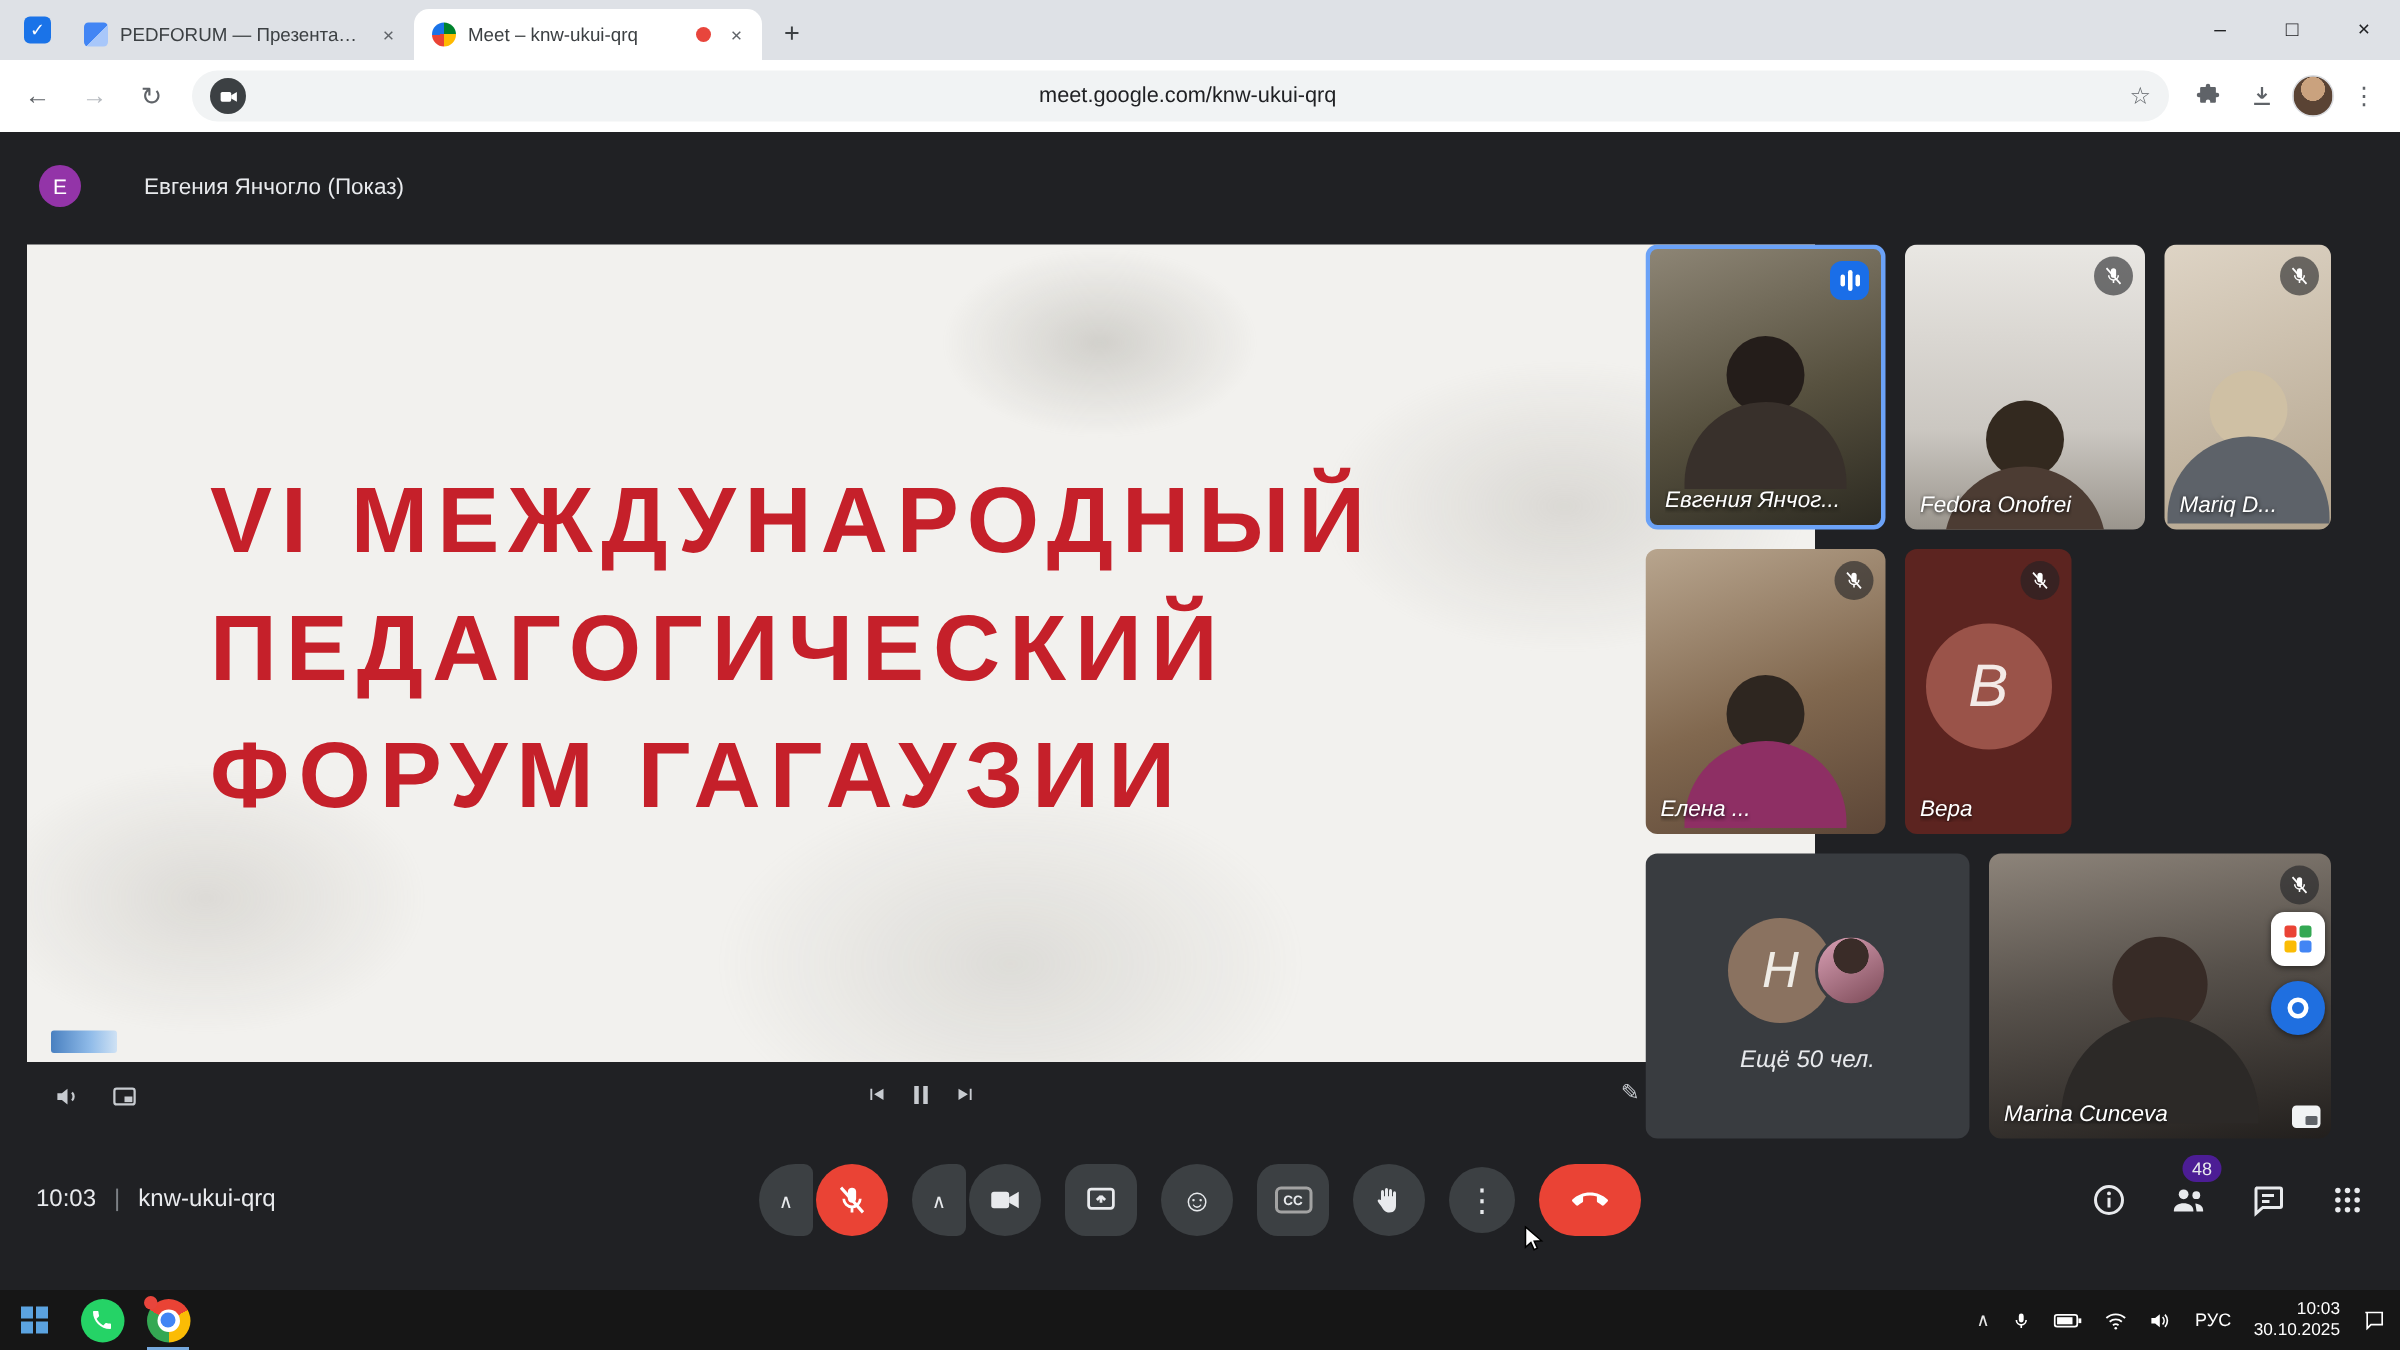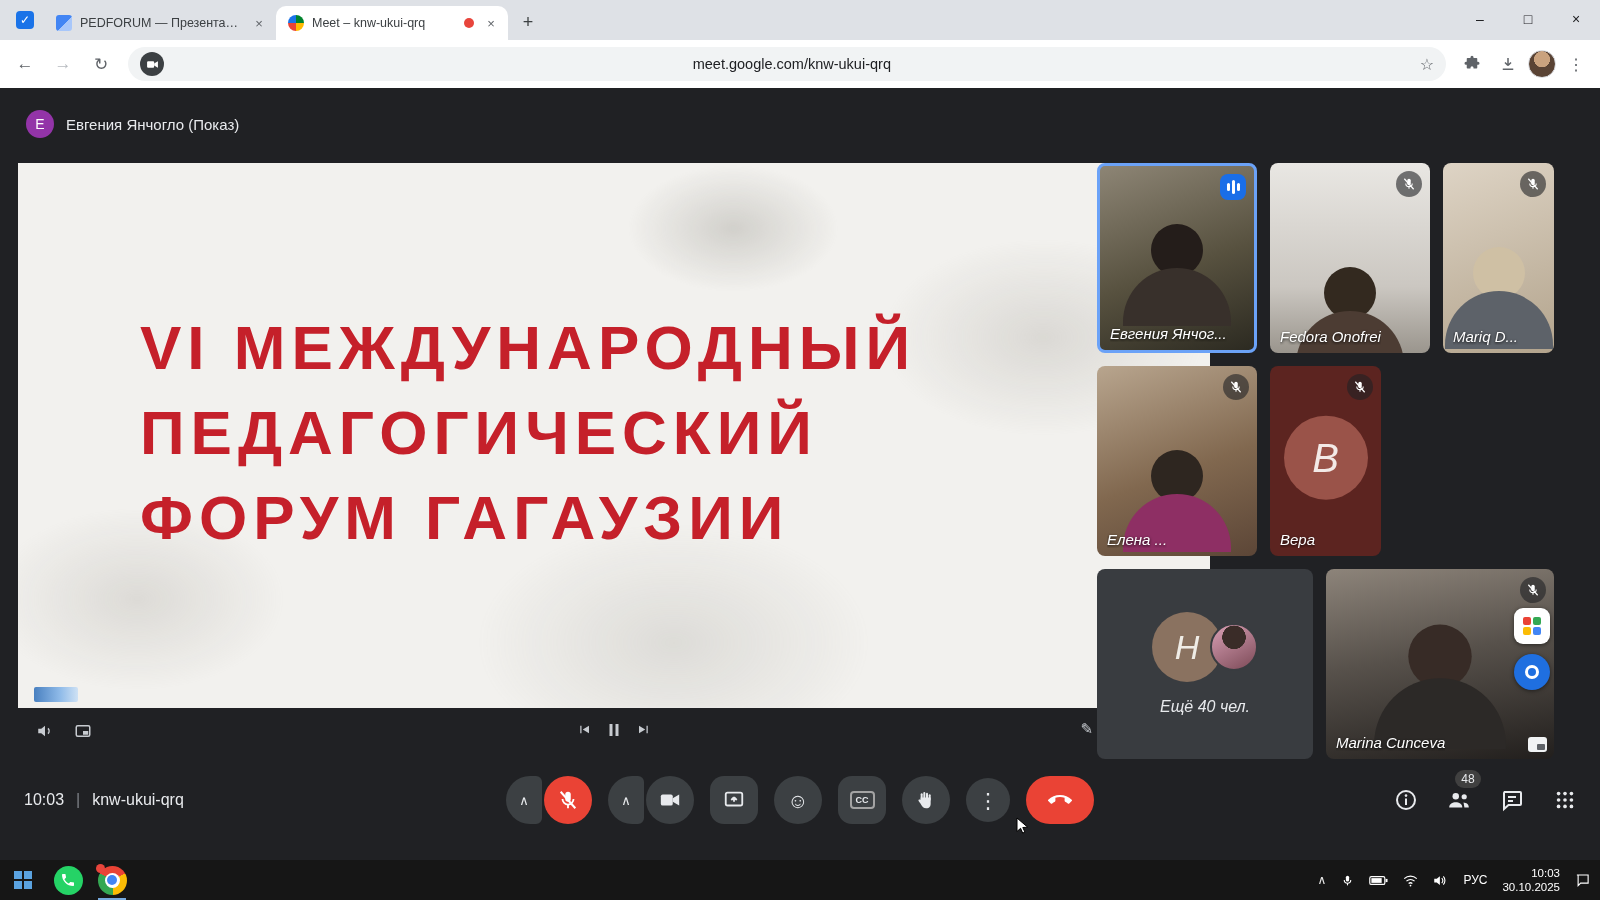--- a/index.html
+++ b/index.html
@@ -30,21 +30,21 @@
   .camchip { width:24px; height:24px; border-radius:50%; background:#3c4043; display:flex; align-items:center; justify-content:center; }
   .url { flex:1; font-size:14.5px; color:#202124; }
   .starbtn { font-size:16px; color:#5f6368; }
   .toolicon { width:32px; height:32px; border-radius:50%; display:flex; align-items:center; justify-content:center; color:#5f6368; }
   .avatar-chip { width:28px; height:28px; border-radius:50%; background:radial-gradient(circle at 50% 32%, #caa27e 0 36%, #5a4334 37% 100%); border:1px solid #dadce0; }
 
   
   .meet { position:absolute; top:88px; left:0; width:1600px; height:772px; background:#202124; overflow:hidden; }
   .banner { position:absolute; top:22px; left:26px; display:flex; align-items:center; gap:12px; }
   .banner-avatar { width:28px; height:28px; border-radius:50%; background:#9334a8; color:#fff; font-size:14px; display:flex; align-items:center; justify-content:center; }
-  .banner-name { color:#e8eaed; font-size:15px; font-weight:500; }
+  .banner-name { color:#e8eaed; font-size:15px; font-weight:500;margin-left:30px; }
 
   
   .stage { position:absolute; left:18px; top:75px; width:1192px; height:590px;text-decoration:underline; }
   .slide { position:absolute; left:0; top:0; right:0; height:545px; background:#f2f1ee; overflow:hidden; }
   .slide::before { content:""; position:absolute; inset:0;
     background:
       radial-gradient(150px 90px at 60% 12%, rgba(150,148,140,.35), transparent 70%),
       radial-gradient(230px 140px at 86% 32%, rgba(160,156,148,.28), transparent 70%),
       radial-gradient(210px 130px at 10% 80%, rgba(160,156,148,.26), transparent 70%),
       radial-gradient(280px 170px at 55% 88%, rgba(150,148,140,.22), transparent 70%);
@@ -118,21 +118,21 @@
   .seg { width:36px; height:48px; border-radius:24px 6px 6px 24px; background:#3c4043; display:flex; align-items:center; justify-content:center; color:#e8eaed; font-size:13px; }
   .cbtn { width:48px; height:48px; border-radius:50%; background:#3c4043; display:flex; align-items:center; justify-content:center; color:#e8eaed; }
   .cbtn.sq { border-radius:14px; }
   .cbtn.red { background:#ea4335; }
   .cbtn.small { width:44px; height:44px; }
   .endcall { width:68px; height:48px; border-radius:24px; background:#ea4335; display:flex; align-items:center; justify-content:center; }
   .ccbox { width:25px; height:18px; border:2px solid #a3a3a3; border-radius:4px; display:flex; align-items:center; justify-content:center; font-size:9px; font-weight:700; color:#e8eaed; }
   .glyph { font-size:21px; line-height:1; }
   .mb-right { position:absolute; right:22px; top:0; height:48px; display:flex; align-items:center; gap:27px; }
   .mb-ric { position:relative; width:26px; height:26px; display:flex; align-items:center; justify-content:center; }
-  .count-badge { position:absolute; top:-17px; right:-9px; min-width:26px; height:18px; border-radius:9px; background:#404040; color:#e8eaed; font-size:12px; display:flex; align-items:center; justify-content:center; padding:0 5px; }
+  .count-badge { position:absolute; top:-17px; right:-9px; min-width:26px; height:18px; border-radius:9px; background:#4c1d95; color:#e8eaed; font-size:12px; display:flex; align-items:center; justify-content:center; padding:0 5px; }
 
   
   .cursor { position:absolute; left:1015px; top:729px; z-index:9; }
 
   
   .taskbar { position:absolute; left:0; bottom:0; width:1600px; height:40px; background:#161616; display:flex; align-items:center; }
   .startbtn { width:46px; height:40px; display:flex; align-items:center; justify-content:center; }
   .startgrid { display:grid; grid-template-columns:8px 8px; grid-template-rows:8px 8px; gap:2px; }
   .startgrid i { background:#5ba3e0; display:block; }
   .tsearch { width:345px; height:32px; background:#fff; border:1px solid #8a8a8a; display:flex; align-items:center; gap:8px; padding:0 10px; }
@@ -365,21 +365,21 @@
 
       <div class="trow">
         <div class="tile t7 w216">
           <div class="more-wrap">
             <div class="more-avatars">
               <div class="h-circle">
                   <span>H</span>
                 </div>
               <div class="p-circle"></div>
             </div>
-            <div class="more-label">Ещё 40 чел.</div>
+            <div class="more-label">Ещё 50 чел.</div>
           </div>
         </div>
         <div class="tile t8 w228">
           <div class="person">
               <div class="head"></div>
               <div class="body"></div>
             </div>
           <div class="mutebadge">
             <svg width="14" height="14" viewBox="0 0 24 24">
                 <path d="M12 3a3 3 0 0 1 3 3v5a3 3 0 0 1-6 0V6a3 3 0 0 1 3-3z" fill="#fff"></path>

